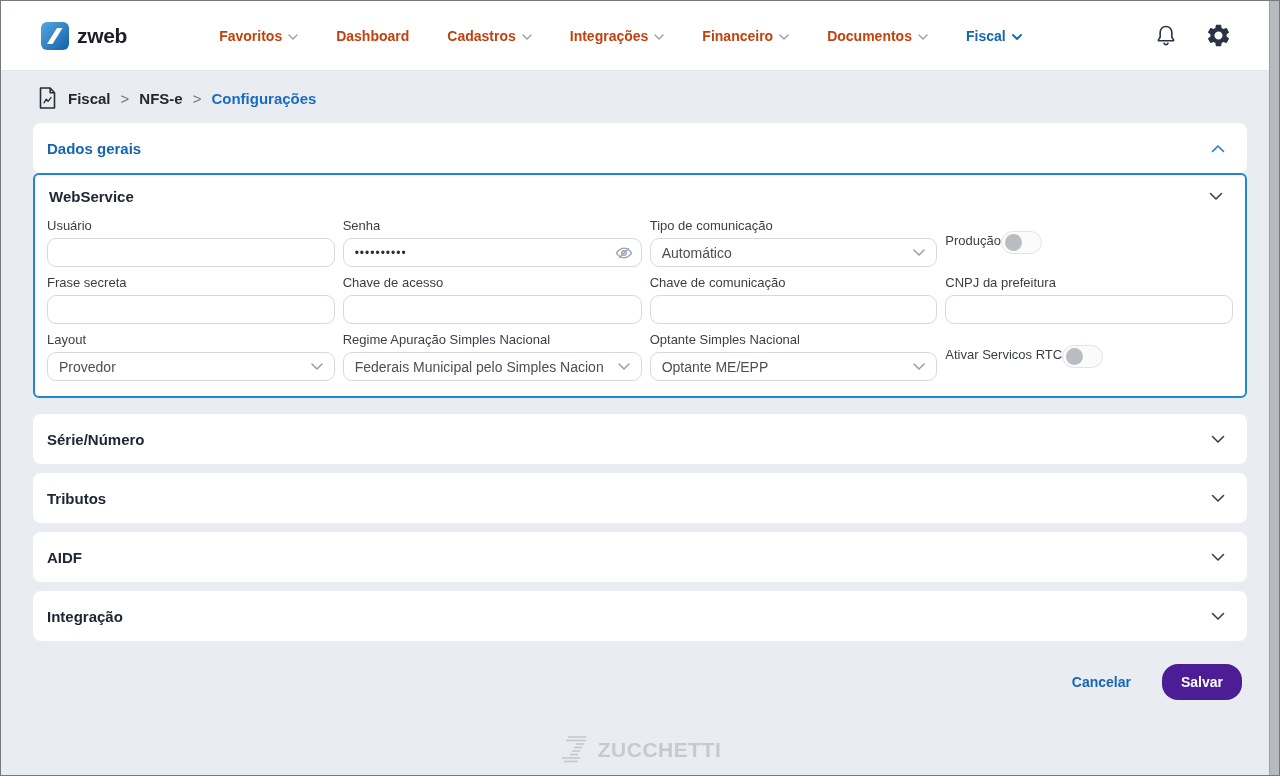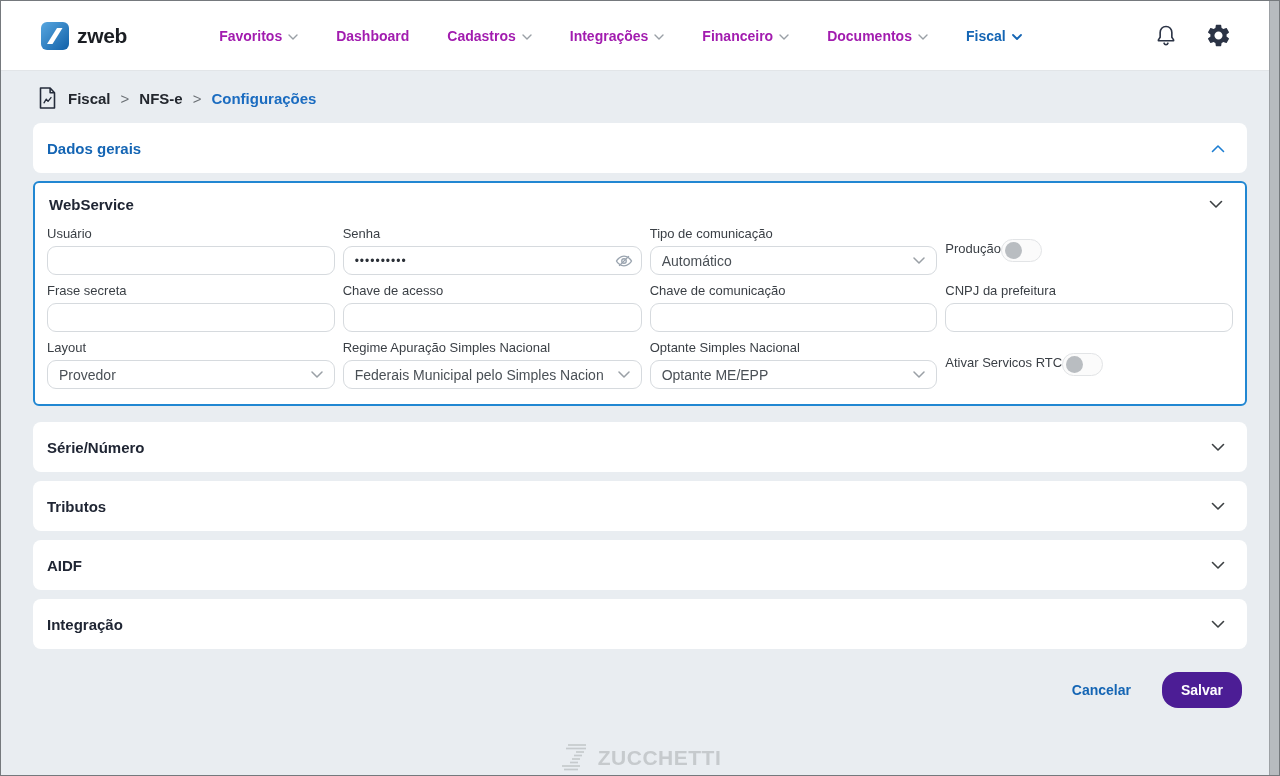--- a/index.html
+++ b/index.html
@@ -14,41 +14,41 @@
   
   .navbar {
     height: 70px; background: #fff; border-bottom: 1px solid #e2e5e8;
     display: flex; align-items: center; padding: 0 47px 0 40px;
   }
   .logo { display: flex; align-items: center; gap: 8px; cursor: pointer; }
   .logo-text { font-size: 21px; font-weight: 700; color: #1b1e23; letter-spacing: -0.3px; }
   .nav-items { display: flex; gap: 38px; margin-left: 92px; }
   .nav-item {
     display: flex; align-items: center; gap: 6px; cursor: pointer;
-    font-size: 14px; font-weight: 600; color: #a21caf; white-space: nowrap;
+    font-size: 14px; font-weight: 600; color: #c2410c; white-space: nowrap;
   }
   .nav-item .chev { color: #9aa0a6; display: flex; margin-top: 2px; }
   .nav-item.active { color: #1465b4; }
   .nav-item.active .chev { color: #1465b4; }
   .nav-icons { margin-left: auto; display: flex; align-items: center; gap: 26px; }
   .icon-btn { cursor: pointer; display: flex; align-items: center; }
   
   .breadcrumb {
     display: flex; align-items: center; gap: 10px;
     padding: 15px 36px 13px; font-size: 15px; font-weight: 600; color: #23272e;
   }
   .crumb { cursor: pointer; }
   .crumb-sep { color: #6b7075; font-weight: 400; }
   .crumb-current { color: #1b6cc0; }
   
   .content { padding: 0 32px; }
   .panel {
     background: #fff; border-radius: 8px; height: 50px;
     display: flex; align-items: center; justify-content: space-between;
-    padding: 0 22px 0 14px; margin-bottom: 8px; cursor: pointer;
+    padding: 0 22px 0 14px; margin-bottom: 0; cursor: pointer;
   }
   .panel-title { font-size: 15px; font-weight: 700; color: #20263. }
   .panel-title { font-size: 15px; font-weight: 700; color: #202634; }
   .panel.dados .panel-title { color: #1465b4; }
   .chev-blue { color: #1d7ed2; display: flex; }
   .chev-dark { color: #3c4043; display: flex; }
   .section-panel { margin-bottom: 9px; }
   
   .webservice {
     background: #fff; border: 2px solid #2187d2; border-radius: 6px;

